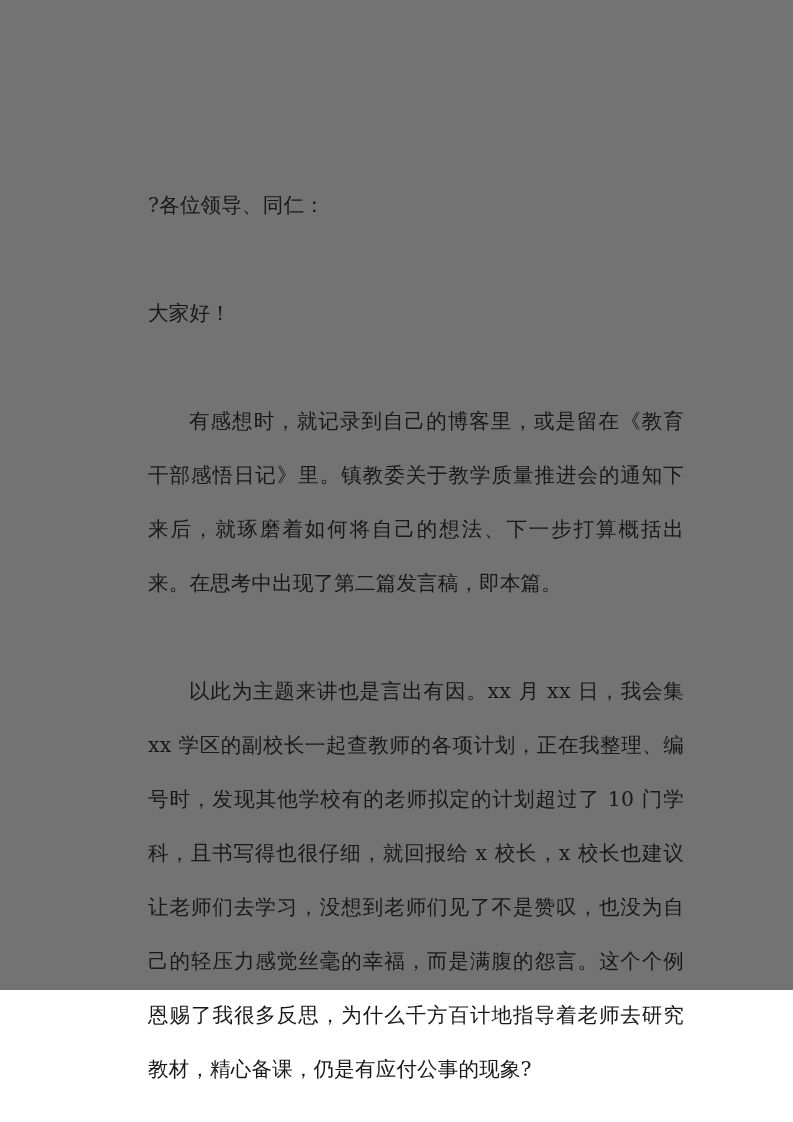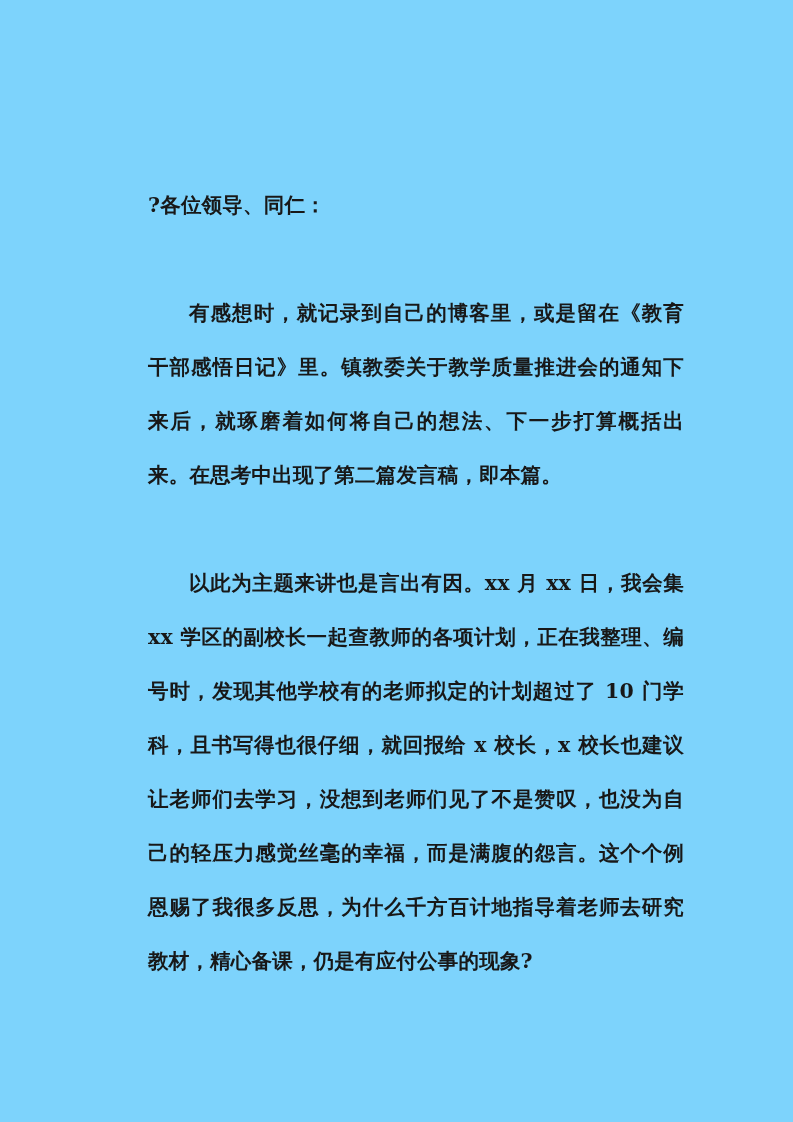--- a/index.html
+++ b/index.html
@@ -10,24 +10,23 @@
     width: 793px;
     height: 1122px;
     background: #ffffff;
     font-family: "DejaVu Serif", "Liberation Serif", serif;
     overflow: hidden;
   }
 
   .page {
     position: relative;
     width: 793px;
-    height: 1122px;
-    background: #7dd3fc;
+    height: 990px;
+    background: #737373;
     box-sizing: border-box;
-    font-weight: bold;
   }
 
   .doc-body {
     position: absolute;
     left: 148px;
     top: 178px;
     width: 536px;
   }
 
   .para {
@@ -56,20 +55,21 @@
   }
 </style>
 </head>
 <body>
 
 <div class="page">
   <div class="doc-body">
 
     <p class="para no-indent">?各位领导、同仁：</p>
 
+    <p class="para no-indent">大家好！</p>
 
 
     <p class="para indent">有感想时，就记录到自己的博客里，或是留在《教育干部感悟日记》里。镇教委关于教学质量推进会的通知下来后，就琢磨着如何将自己的想法、下一步打算概括出来。在思考中出现了第二篇发言稿，即本篇。</p>
 
     <p class="para indent">以此为主题来讲也是言出有因。xx 月 xx 日，我会集 xx 学区的副校长一起查教师的各项计划，正在我整理、编号时，发现其他学校有的老师拟定的计划超过了 10 门学科，且书写得也很仔细，就回报给 x 校长，x 校长也建议让老师们去学习，没想到老师们见了不是赞叹，也没为自己的轻压力感觉丝毫的幸福，而是满腹的怨言。这个个例恩赐了我很多反思，为什么千方百计地指导着老师去研究教材，精心备课，仍是有应付公事的现象?</p>
 
   </div>
 </div>
 
 </body></html>

